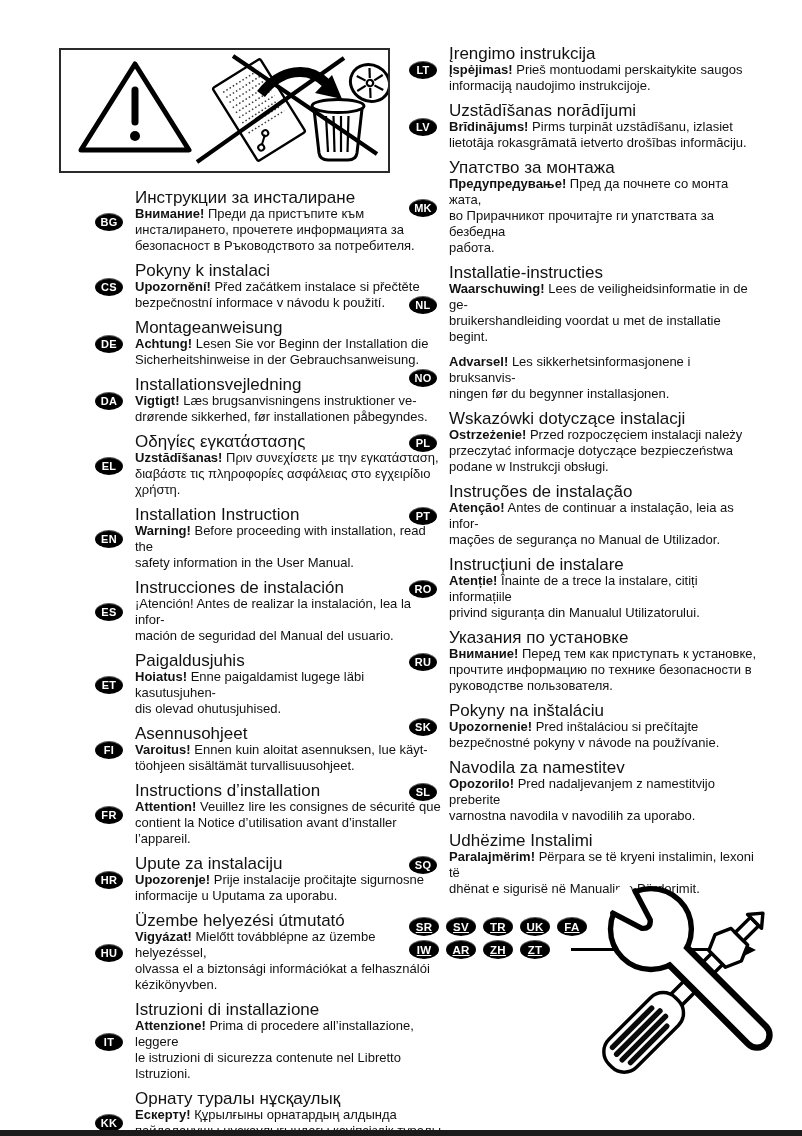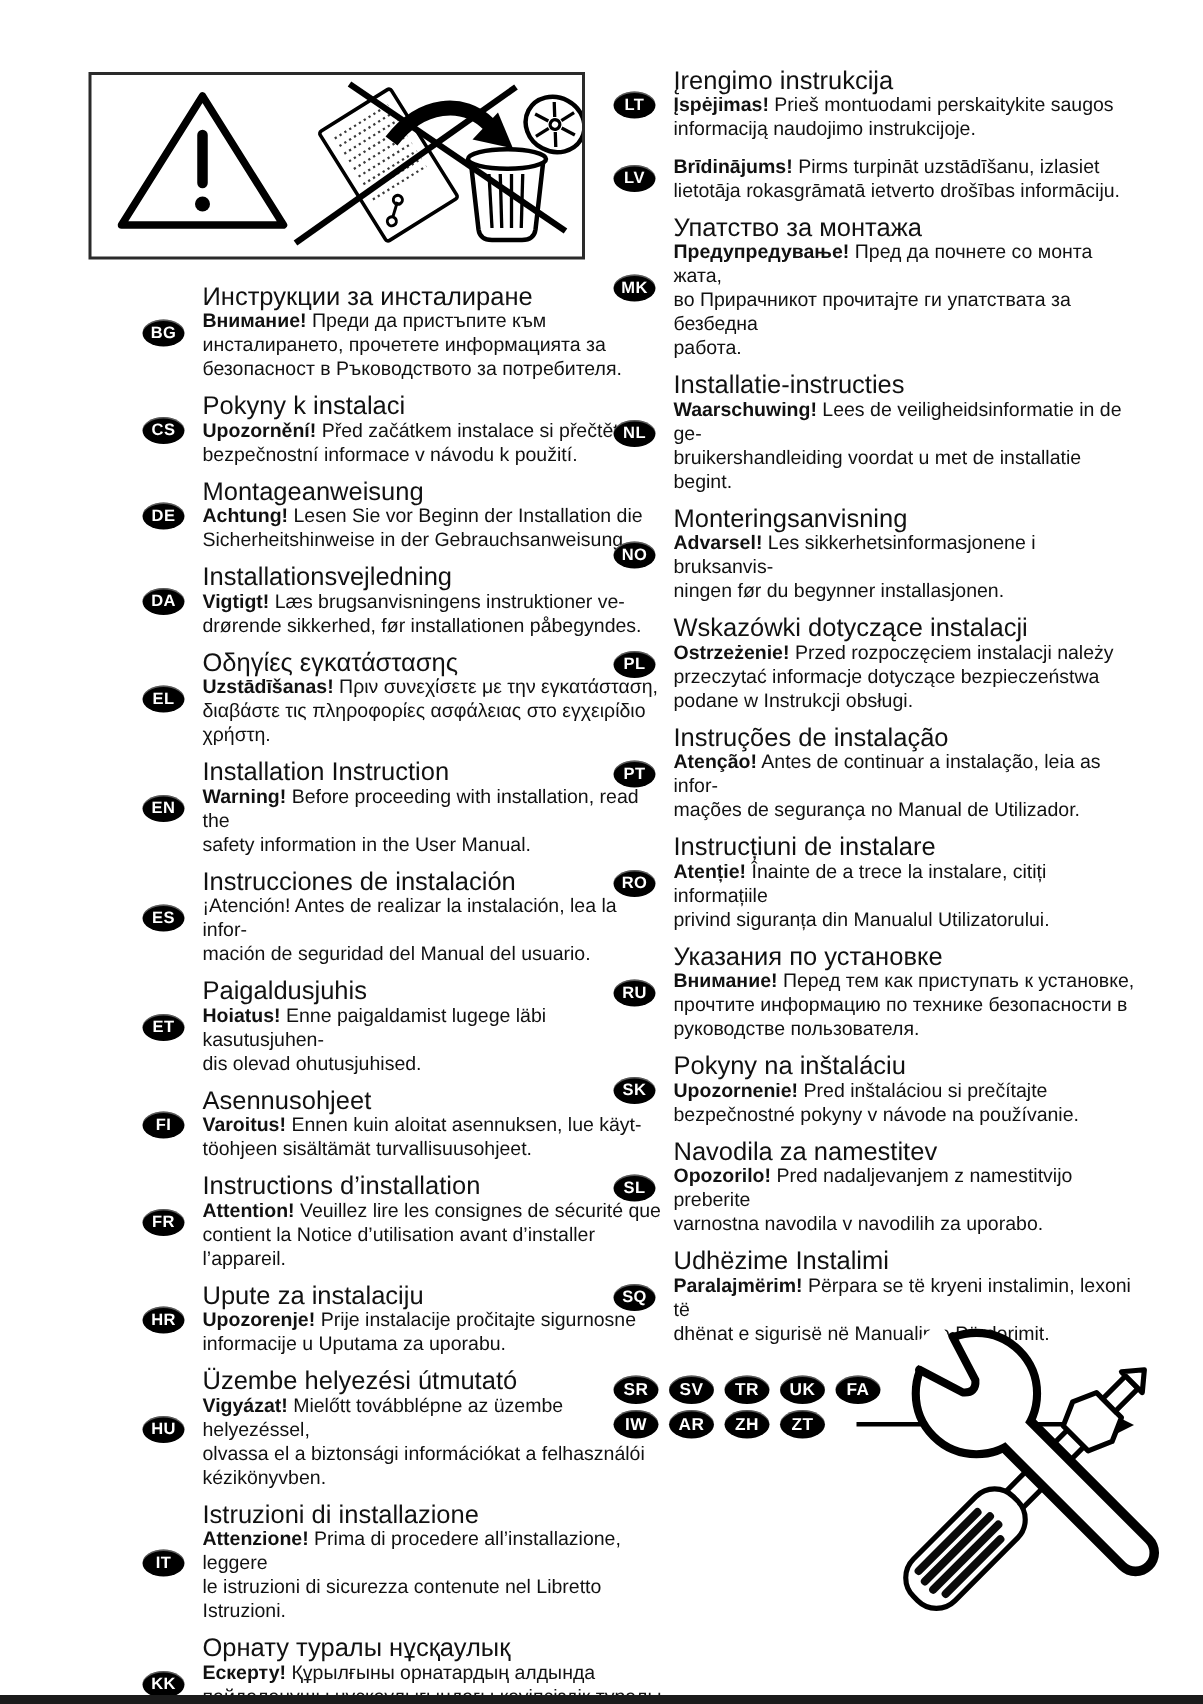--- a/index.html
+++ b/index.html
@@ -50,21 +50,21 @@
   }
   .sec-body{
     font-size:13px;line-height:16px;color:#111;
   }
   .sec-body .rest{white-space:pre-line;}
   .sec-body .warn{font-weight:bold;}
   .sec-body .warn.regular{font-weight:normal;}
   
   .badge-block{margin-top:20px;}
   .badge-row{display:flex;align-items:center;margin-bottom:4px;}
-  .badge-row .badge{margin-right:7px;width:30px;height:19px;font-size:11.5px;}
+  .badge-row .badge{margin-right:7px;width:30px;height:19px;font-size:11.5px;text-decoration:underline;}
   .arrow{
     position:relative;flex:1 1 auto;height:2.6px;background:#000;
     margin-left:14px;margin-right:14px;
   }
   .arrow::after{
     content:"";position:absolute;right:-13px;top:50%;
     transform:translateY(-50%);
     border-left:14px solid #000;
     border-top:7px solid transparent;
     border-bottom:7px solid transparent;
@@ -289,20 +289,21 @@
     <div class="sec-content">
       <div class="sec-title">Įrengimo instrukcija</div>
       <p class="sec-body"><b class="warn">Įspėjimas!</b> <span class="rest">Prieš montuodami perskaitykite saugos
 informaciją naudojimo instrukcijoje.</span></p>
     </div>
   </div>
 
   <div class="section">
     <span class="badge">LV</span>
     <div class="sec-content">
+      <div class="sec-title">Uzstādīšanas norādījumi</div>
       <p class="sec-body"><b class="warn">Brīdinājums!</b> <span class="rest">Pirms turpināt uzstādīšanu, izlasiet
 lietotāja rokasgrāmatā ietverto drošības informāciju.</span></p>
     </div>
   </div>
 
   <div class="section">
     <span class="badge">MK</span>
     <div class="sec-content">
       <div class="sec-title">Упатство за монтажа</div>
       <p class="sec-body"><b class="warn">Предупредување!</b> <span class="rest">Пред да почнете со монта жата,
@@ -316,21 +317,20 @@
     <div class="sec-content">
       <div class="sec-title">Installatie-instructies</div>
       <p class="sec-body"><b class="warn">Waarschuwing!</b> <span class="rest">Lees de veiligheidsinformatie in de ge-
 bruikershandleiding voordat u met de installatie begint.</span></p>
     </div>
   </div>
 
   <div class="section">
     <span class="badge">NO</span>
     <div class="sec-content">
-      <div class="sec-title">Monteringsanvisning</div>
       <p class="sec-body"><b class="warn">Advarsel!</b> <span class="rest">Les sikkerhetsinformasjonene i bruksanvis-
 ningen før du begynner installasjonen.</span></p>
     </div>
   </div>
 
   <div class="section">
     <span class="badge">PL</span>
     <div class="sec-content">
       <div class="sec-title">Wskazówki dotyczące instalacji</div>
       <p class="sec-body"><b class="warn">Ostrzeżenie!</b> <span class="rest">Przed rozpoczęciem instalacji należy

